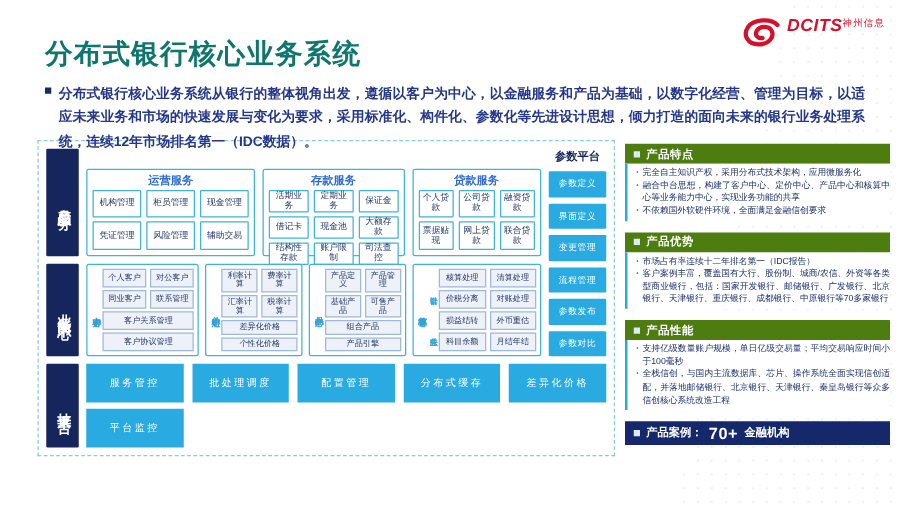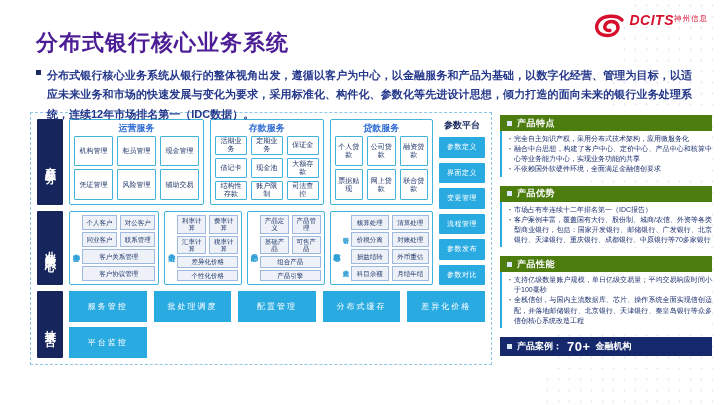--- a/index.html
+++ b/index.html
@@ -20,42 +20,42 @@
     z-index:0;
   }
 
   
   .logo { position:absolute; top:13px; right:12px; display:flex; align-items:flex-start; gap:4px; z-index:2; }
   .logo-text { display:flex; flex-direction:row; line-height:1; }
   .logo-brand { color:#d50f2c; font-weight:bold; font-style:italic; font-size:14px; letter-spacing:.5px; }
   .logo-sub { color:#d50f2c; font-size:7.5px; margin-top:2px; letter-spacing:1px; }
 
   
-  .title { position:absolute; left:36px; top:28px; font-size:22px; font-weight:bold; color:#4c1d95; letter-spacing:1px; z-index:2; }
+  .title { position:absolute; left:36px; top:28px; font-size:22px; font-weight:bold; color:#0f766e; letter-spacing:1px; z-index:2; }
   .intro { position:absolute; left:36px; top:66px; width:656px; display:flex; gap:6px; z-index:2; }
   .intro .sq { width:5px; height:5px; background:#1a2a63; margin-top:4px; flex:none; }
   .intro p { font-size:11px; line-height:1.75; color:#24378a; text-align:justify;font-weight:bold; }
 
   
   .diagram {
     position:absolute; left:30px; top:112px; width:462px; height:253px;
     border:1px dashed #8cc6e8; padding:6px;
     display:grid; grid-template-columns:26px 1fr 46px; grid-template-rows:86px 74px 1fr;
     gap:6px; background:transparent; z-index:1;
   }
   .side {
     grid-column:1; background:#16265c; color:#fff; border-radius:1px;
     writing-mode:vertical-rl; text-orientation:upright;
     display:flex; align-items:center; justify-content:center;
     font-weight:bold; font-size:11px; letter-spacing:2px;
   }
   .side.s1{grid-row:1} .side.s2{grid-row:2} .side.s3{grid-row:3}
 
   
-  .row1 { grid-column:2; grid-row:1; display:flex; gap:6px; }
+  .row1 { grid-column:2; grid-row:1; display:flex; gap:6px;margin-top:16px; }
   .group { border:1px solid #3fb3d9; border-radius:2px; background:#fff; padding:3px 4px 4px; display:flex; flex-direction:column; }
   .g-ops{flex:150} .g-dep{flex:124} .g-loan{flex:112}
   .group-title { color:#2e6bd3; font-weight:bold; font-size:9px; text-align:center; line-height:1.2; }
   .gi-grid { display:grid; grid-template-columns:repeat(3,1fr); gap:3px 4px; flex:1; margin-top:2px; }
   .gi {
     border:1px solid #3fb3d9; background:#fff; color:#1f3468; font-size:7px;
     display:flex; align-items:center; justify-content:center; text-align:center;
     border-radius:1px; padding:0 1px; line-height:1.15;
   }
 

